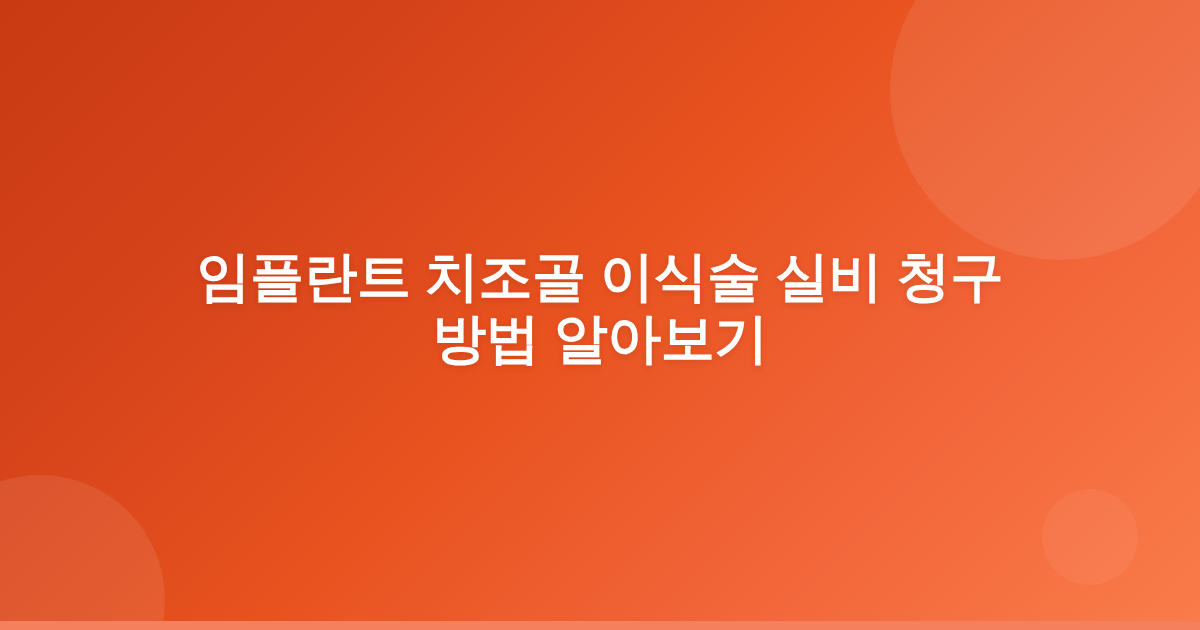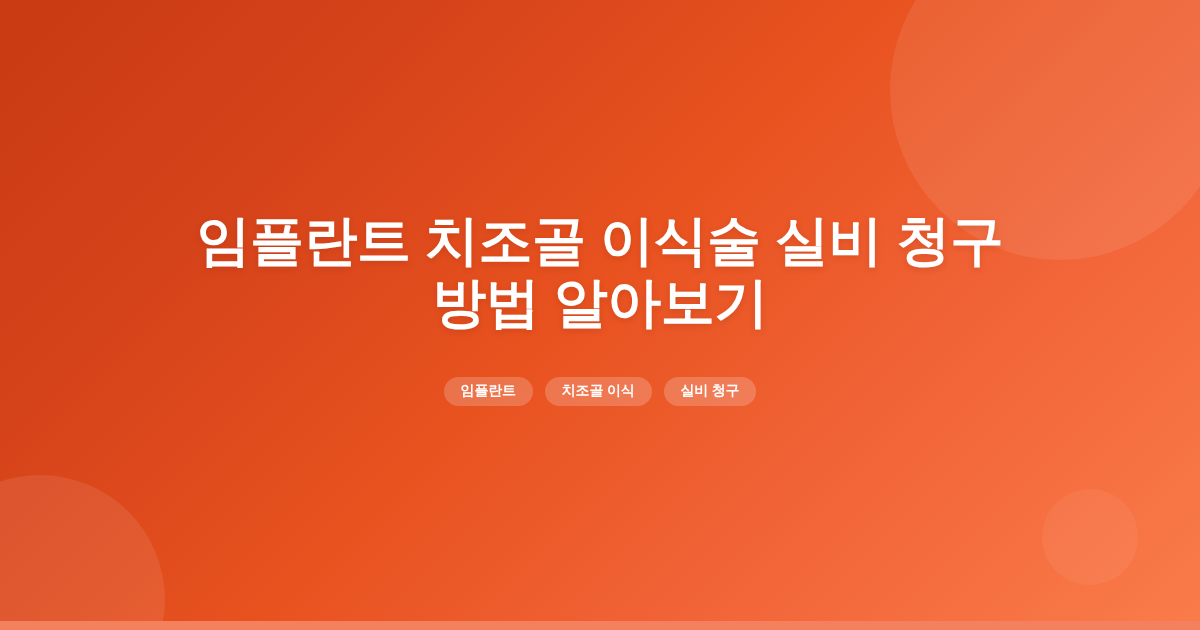--- a/index.html
+++ b/index.html
@@ -125,23 +125,18 @@
 <div class="og-card">
 
   <div class="blob blob-tr"></div>
   <div class="blob blob-bl"></div>
   <div class="blob blob-br"></div>
 
   <div class="content">
 
     <h1 class="og-title">임플란트 치조골 이식술 실비 청구 방법 알아보기</h1>
 
-    <div class="tag-row">
-      <span class="tag-pill">임플란트</span>
-      <span class="tag-pill">치조골 이식</span>
-      <span class="tag-pill">실비 청구</span>
-    </div>
 
   </div>
 
   <div class="bottom-strip"></div>
 
 </div>
 
 </body></html>

